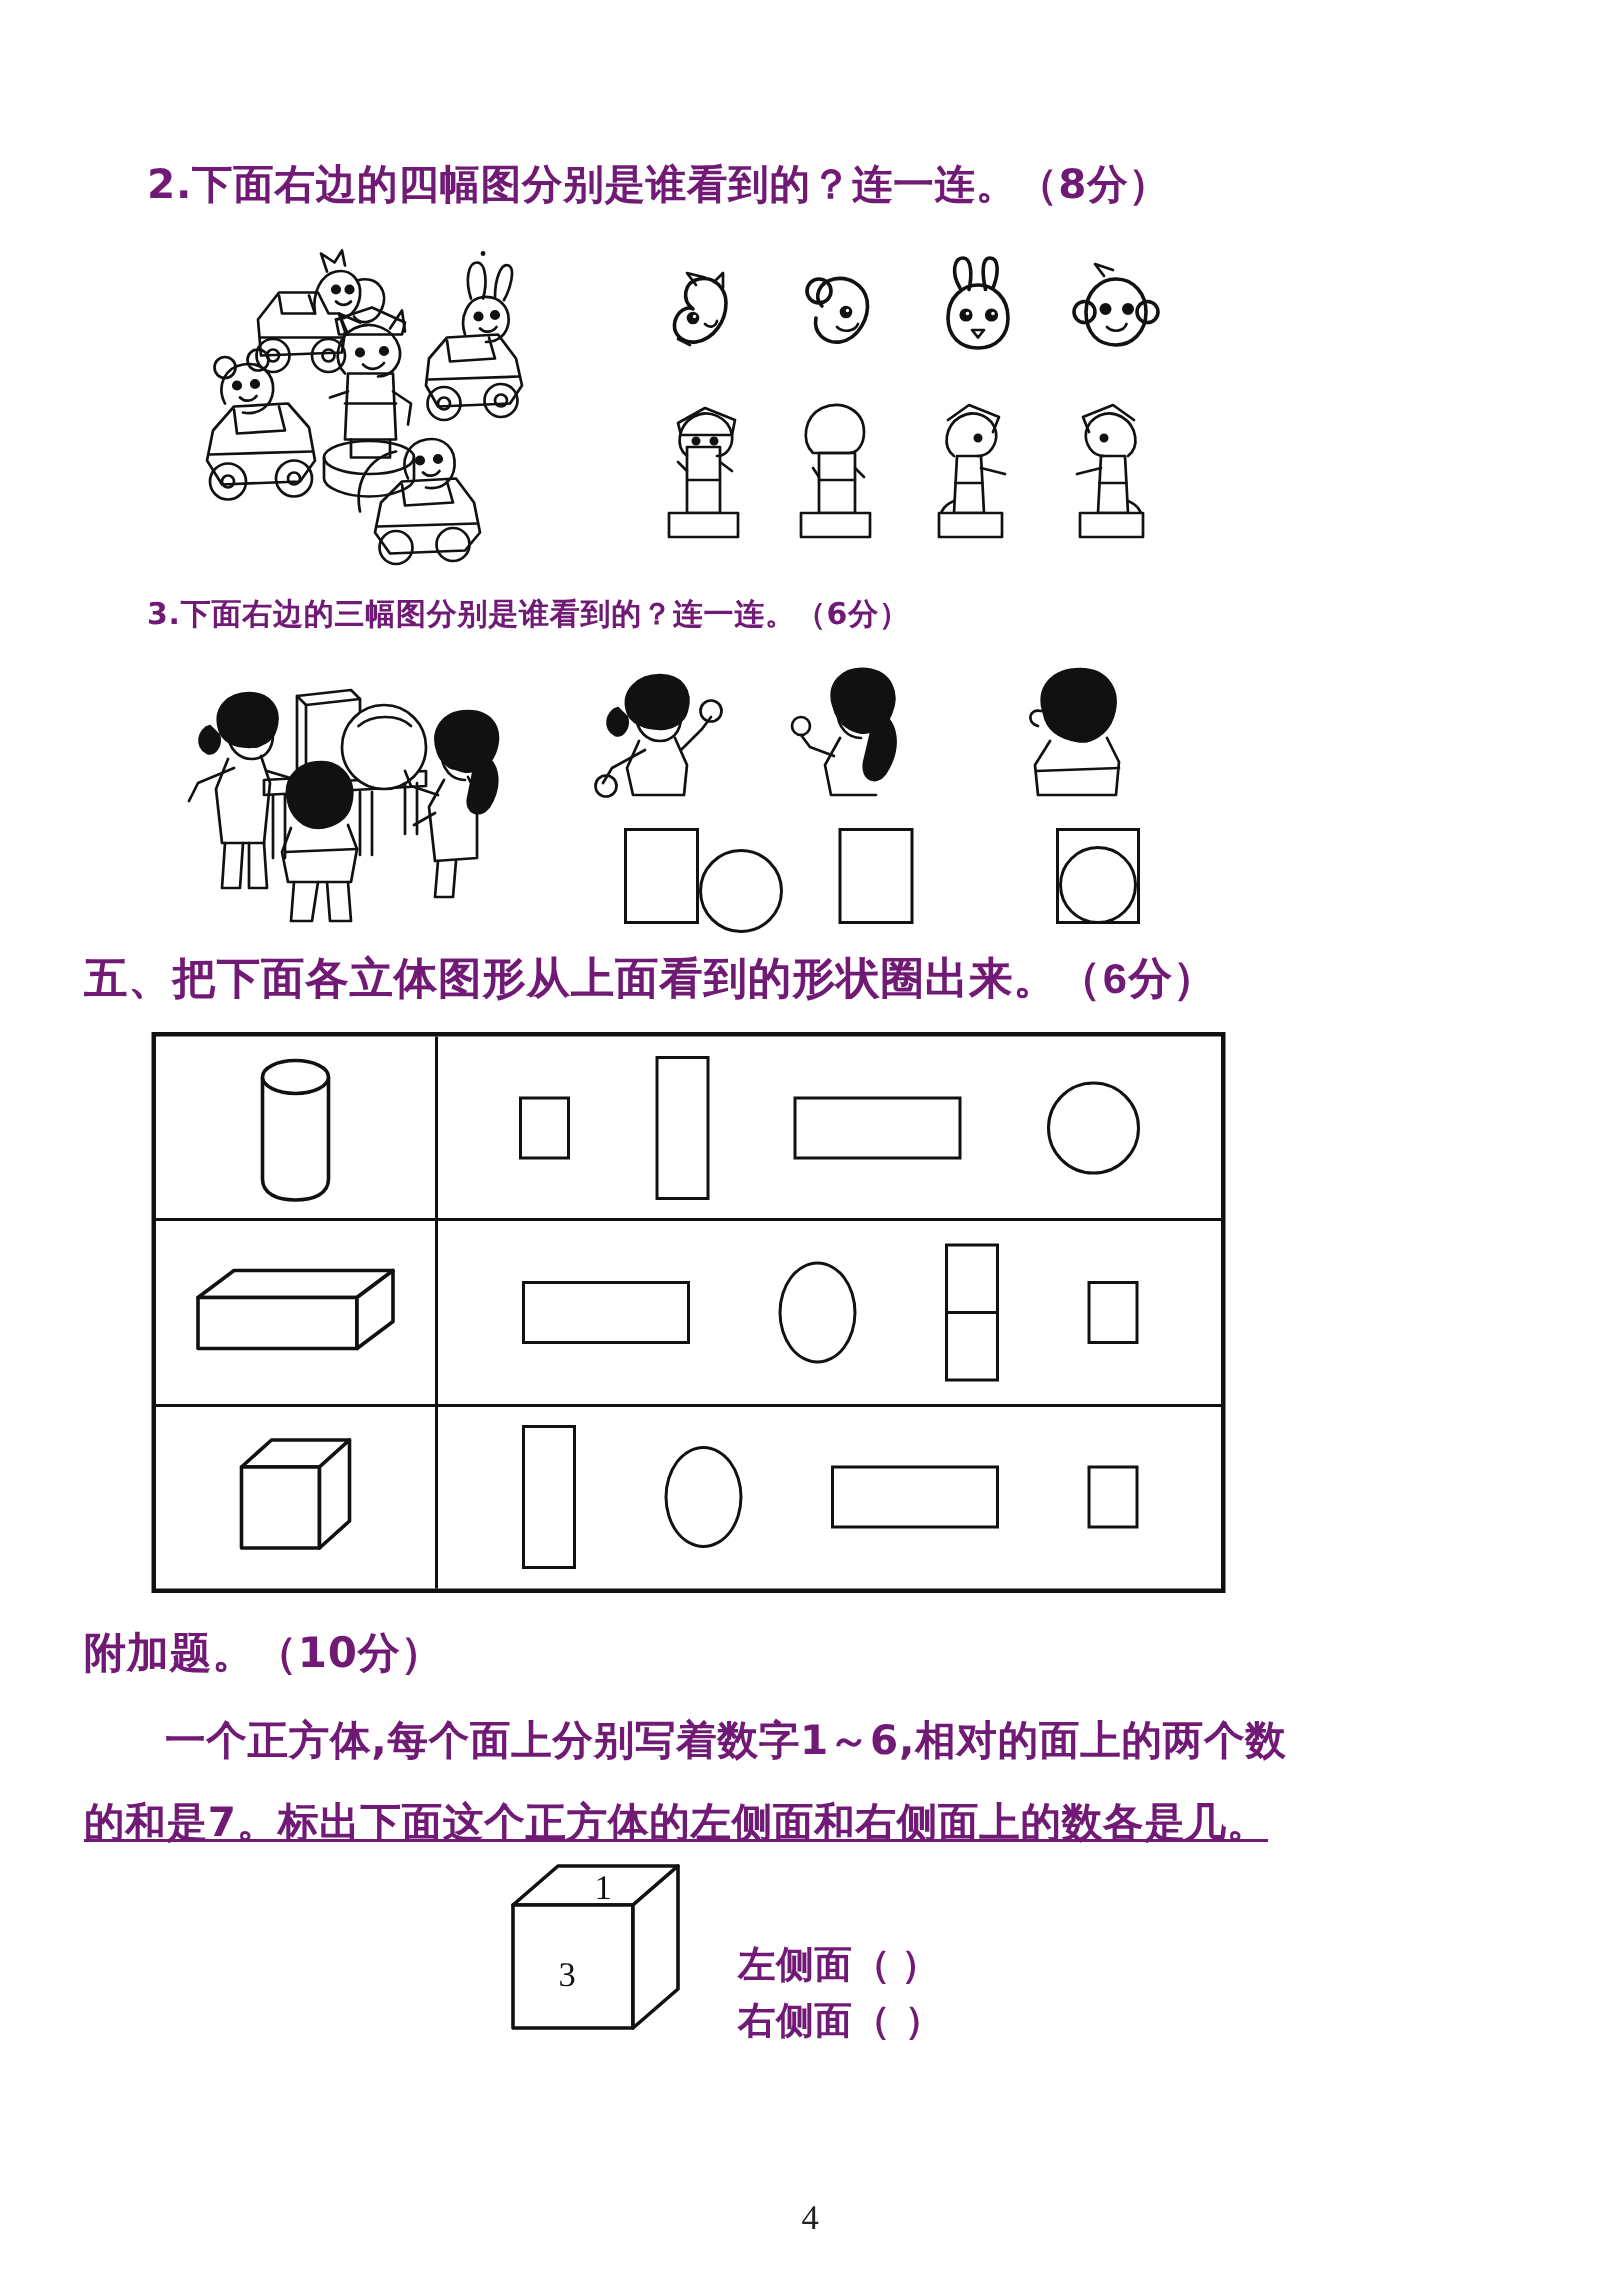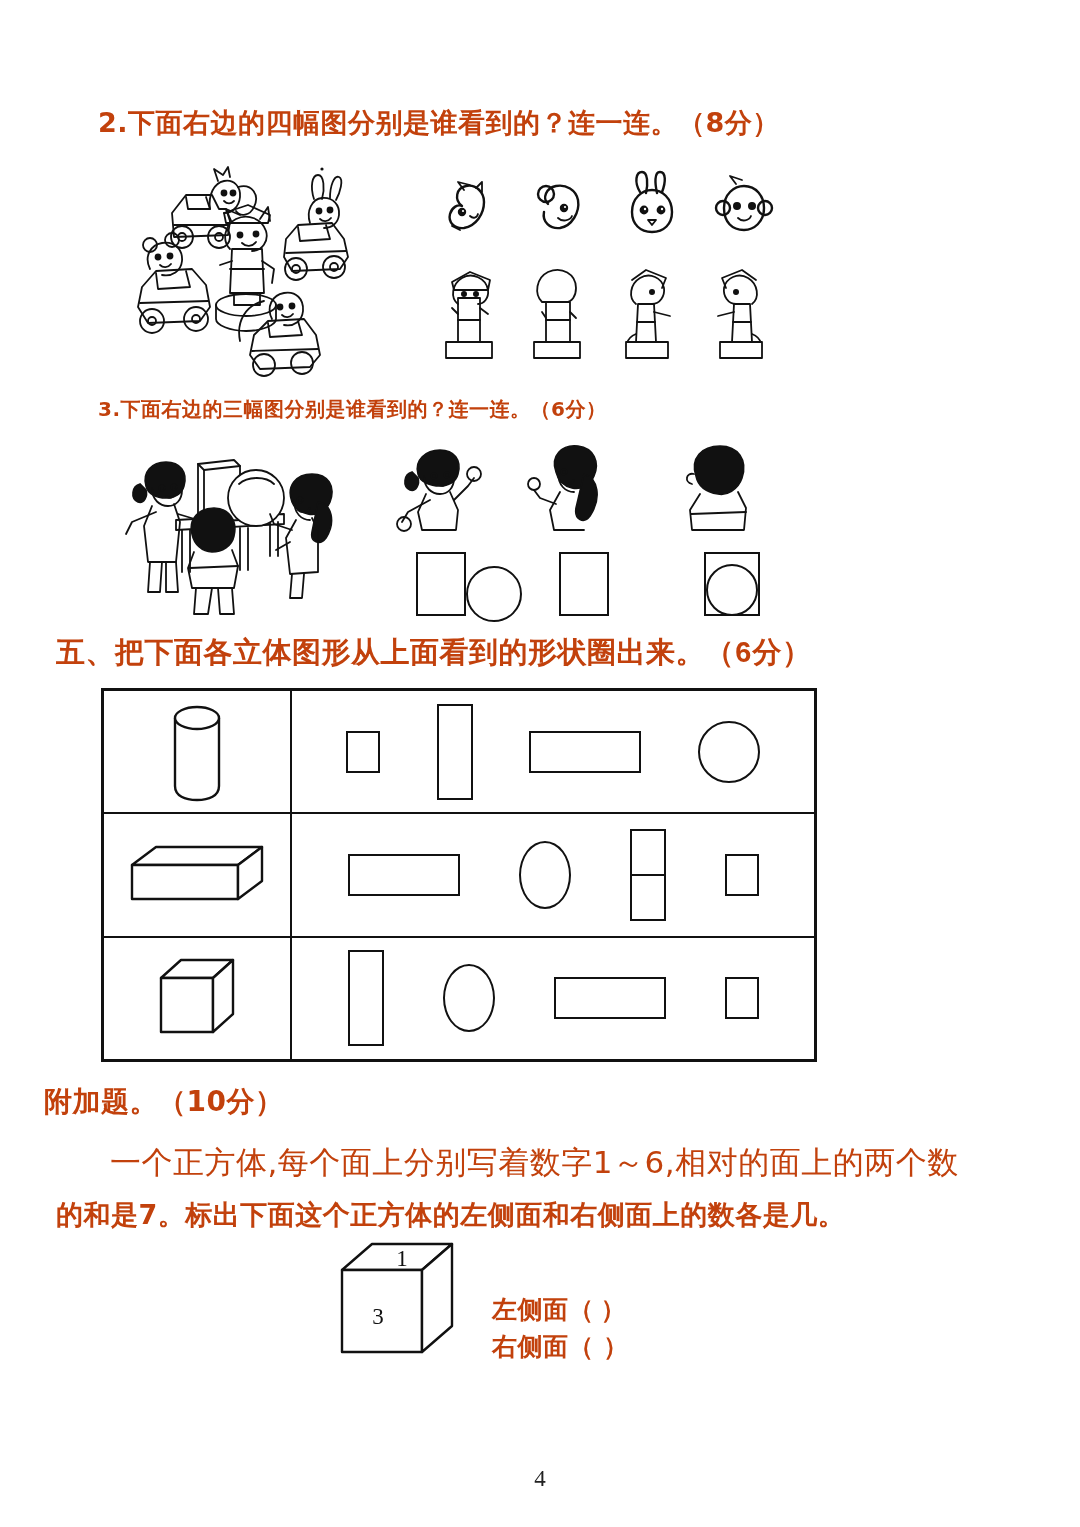--- a/index.html
+++ b/index.html
@@ -8,30 +8,30 @@
     font-family:"Liberation Serif","DejaVu Serif",serif;
     color:#111111;
   }
   .page{position:absolute;inset:0;}
 
   
   .q-text{
     position:absolute;
     font-family:"DejaVu Sans","Liberation Sans",sans-serif;
     font-weight:700;
-    color:#c2410c;
+    color:#701a75;
     white-space:nowrap;
     letter-spacing:.5px;
   }
   .q2-title{left:98px;top:105px;font-size:27px;}
   .q3-title{left:98px;top:396px;font-size:20px;}
   .sec5-title{left:56px;top:633px;font-size:29px;font-family:Liberation Mono, monospace;}
-  .extra-title{left:44px;top:1083px;font-size:28px;}
-  .extra-l1{left:110px;top:1142px;font-size:31px;font-weight:400;}
-  .extra-l2{left:56px;top:1197px;font-size:27px;font-weight:600;}
+  .extra-title{left:56px;top:1083px;font-size:28px;}
+  .extra-l1{left:110px;top:1142px;font-size:27px;font-weight:700;}
+  .extra-l2{left:56px;top:1197px;font-size:27px;font-weight:600;text-decoration:underline;}
   .side-label{font-size:25px;font-weight:600;}
   .lbl-left{left:492px;top:1293px;font-family:Liberation Serif, serif;}
   .lbl-right{left:492px;top:1330px;}
   .page-num{
     position:absolute;left:0;right:0;top:1466px;text-align:center;
     font-size:23px;font-family:"Liberation Serif",serif;color:#222;
   }
 
   
   .art{position:absolute;}

